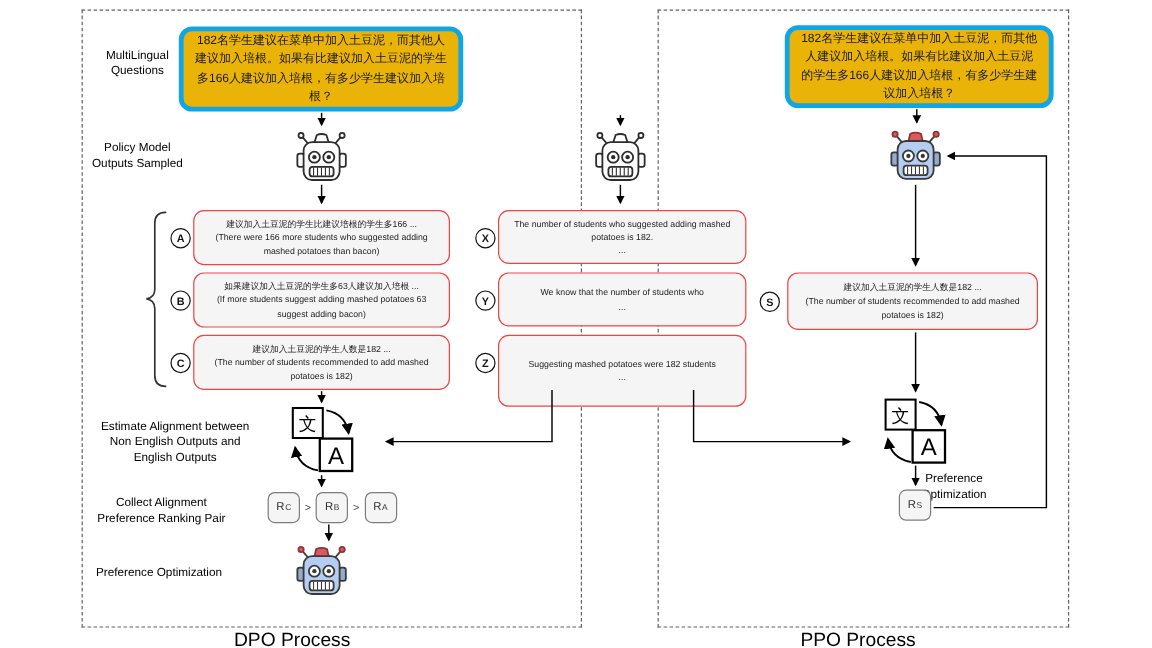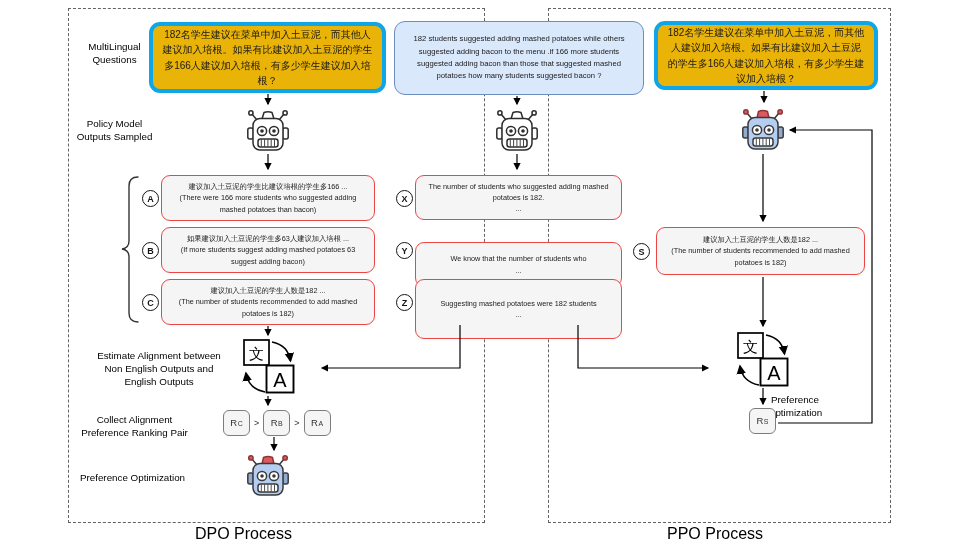--- a/index.html
+++ b/index.html
@@ -27,28 +27,27 @@
 </style>
 </head>
 <body>
 
 <div class="canvas">
 
   <div class="frame" style="left:68px;top:8px;width:415px;height:513px;"></div>
   <div class="frame" style="left:548px;top:8px;width:341px;height:513px;"></div>
 
   <div class="qbox qgreen" style="left:149px;top:22px;width:237px;height:71px;">182名学生建议在菜单中加入土豆泥，而其他人建议加入培根。如果有比建议加入土豆泥的学生多166人建议加入培根，有多少学生建议加入培根？</div>
-  <div class="qbox qblue" style="left:394px;top:21px;width:250px;height:74px;">182 students suggested adding mashed potatoes while others suggested adding bacon to the menu .if 166 more students suggested adding bacon than those that suggested mashed potatoes how many students suggested bacon ?</div>
   <div class="qbox qgreen" style="left:654px;top:21px;width:224px;height:69px;">182名学生建议在菜单中加入土豆泥，而其他人建议加入培根。如果有比建议加入土豆泥的学生多166人建议加入培根，有多少学生建议加入培根？</div>
 
   <div class="slabel" style="left:62px;top:40px;width:105px;">MultiLingual
 Questions</div>
   <div class="slabel" style="left:62px;top:117px;width:105px;">Policy Model
 Outputs Sampled</div>
-  <div class="slabel" style="left:79px;top:349px;width:160px;">Estimate Alignment between
+  <div class="slabel" style="left:66px;top:349px;width:160px;">Estimate Alignment between
 Non English Outputs and
 English Outputs</div>
   <div class="slabel" style="left:62px;top:413px;width:145px;">Collect Alignment
 Preference Ranking Pair</div>
   <div class="slabel" style="left:60px;top:471px;width:145px;">Preference Optimization</div>
   <div class="slabel" style="left:758px;top:393px;width:74px;">Preference
 Optimization</div>
 
   <div class="circle" style="left:142px;top:190px;">A</div>
   <div class="circle" style="left:142px;top:242px;">B</div>
@@ -59,21 +58,21 @@
   <div class="circle" style="left:633px;top:243px;">S</div>
 
   <div class="obox" style="left:161px;top:175px;width:214px;height:46px;">建议加入土豆泥的学生比建议培根的学生多166 ...
 (There were 166 more students who suggested adding mashed potatoes than bacon)</div>
   <div class="obox" style="left:161px;top:227px;width:214px;height:46px;">如果建议加入土豆泥的学生多63人建议加入培根 ...
 (If more students suggest adding mashed potatoes 63 suggest adding bacon)</div>
   <div class="obox" style="left:161px;top:279px;width:214px;height:46px;">建议加入土豆泥的学生人数是182 ...
 (The number of students recommended to add mashed potatoes is 182)</div>
   <div class="obox" style="left:415px;top:175px;width:207px;height:45px;">The number of students who suggested adding mashed potatoes is 182.
 ...</div>
-  <div class="obox" style="left:415px;top:227px;width:207px;height:45px;margin-top:15px;">We know that the number of students who
+  <div class="obox" style="left:415px;top:227px;width:207px;height:45px;">We know that the number of students who
 ...</div>
   <div class="obox" style="left:415px;top:279px;width:207px;height:60px;">Suggesting mashed potatoes were 182 students
 ...</div>
   <div class="obox" style="left:656px;top:227px;width:209px;height:48px;">建议加入土豆泥的学生人数是182 ...
 (The number of students recommended to add mashed potatoes is 182)</div>
 
   <div class="rankrow" style="left:223px;top:410px;">
     <div class="rbox">
         <span>R</span>
         <span class="rsub">C</span>

